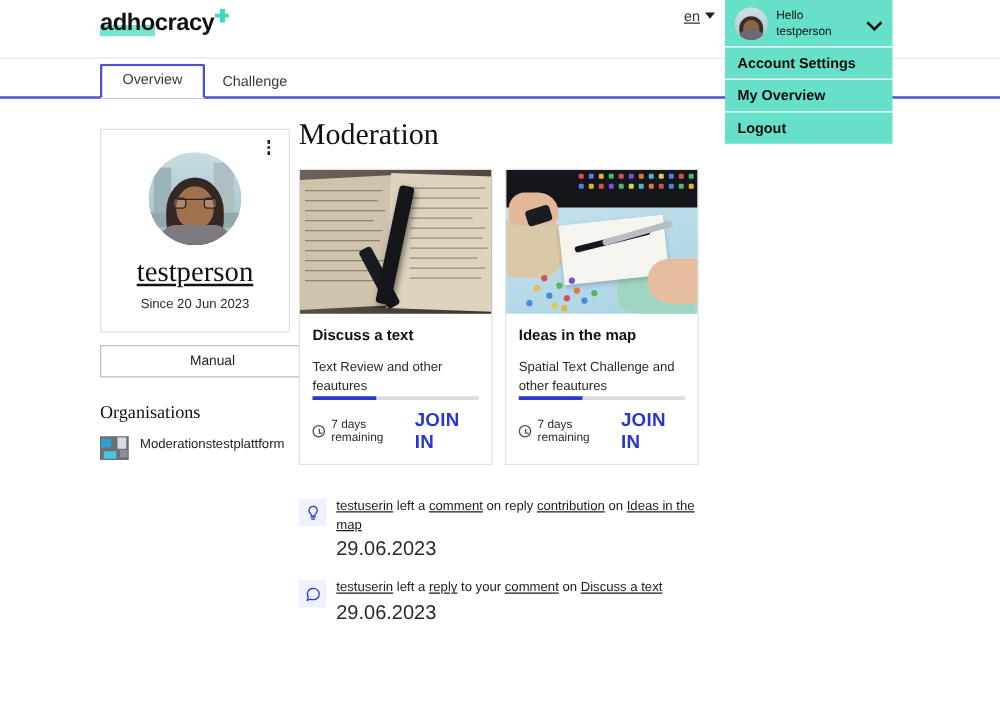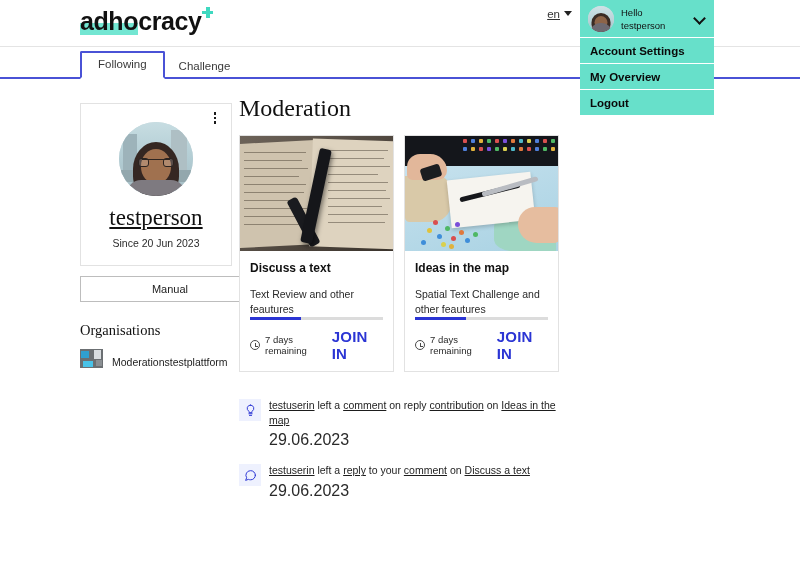--- a/index.html
+++ b/index.html
@@ -15,21 +15,21 @@
   
   .header {
     position: relative;
     height: 47px;
     background: #ffffff;
     border-bottom: 1px solid #e4e4e4;
   }
   .logo {
     position: absolute;
     left: 80px; top: 9px;
-    font-size: 25px;
+    font-size: 19px;
     font-weight: bold;
     letter-spacing: -0.4px;
     color: #111111;
     line-height: 1;
     user-select: none;
   }
   .logo .hl {
     background: linear-gradient(to top, #73e6d2 0%, #73e6d2 42%, transparent 42%);
   }
   .logo .plus {
@@ -233,21 +233,21 @@
   }
   .orgs-title {
     margin-top: 20px;
     font-family: "Liberation Serif", serif;
     font-size: 14.5px;
     color: #111;
   }
   .org-row {
     margin-top: 10px;
     display: flex;
-    align-items: flex-end;
+    align-items: flex-start;
     cursor: pointer;
   }
   .org-thumb {
     width: 23px; height: 19px;
     flex: 0 0 23px;
     overflow: hidden;
     position: relative;
     background: #6b6f72;
   }
   .org-thumb .a { position:absolute; left:1px; top:2px; width:8px;height:7px;background:#2f9fd0; }
@@ -404,21 +404,21 @@
       <div class="user-chevron"></div>
     </div>
     <div class="menu-item">Account Settings</div>
     <div class="menu-item">My Overview</div>
     <div class="menu-item">Logout</div>
   </div>
 </div>
 
 <div class="tabbar">
   <div class="tabs">
-    <div class="tab active">Following</div>
+    <div class="tab active">Overview</div>
     <div class="tab">Challenge</div>
   </div>
 </div>
 
 <div class="page">
 
   <div class="col-left">
 
     <div class="profile-card">
       <div class="kebab">

